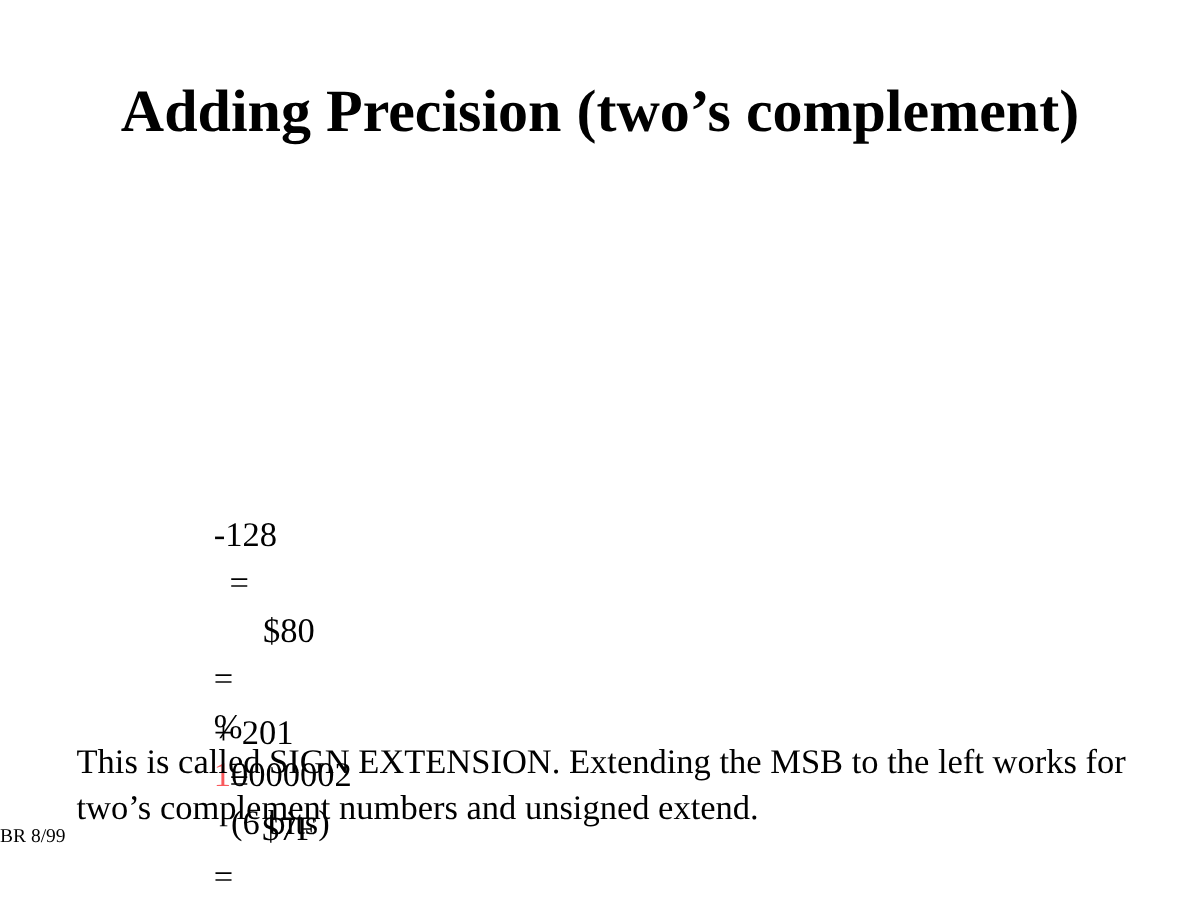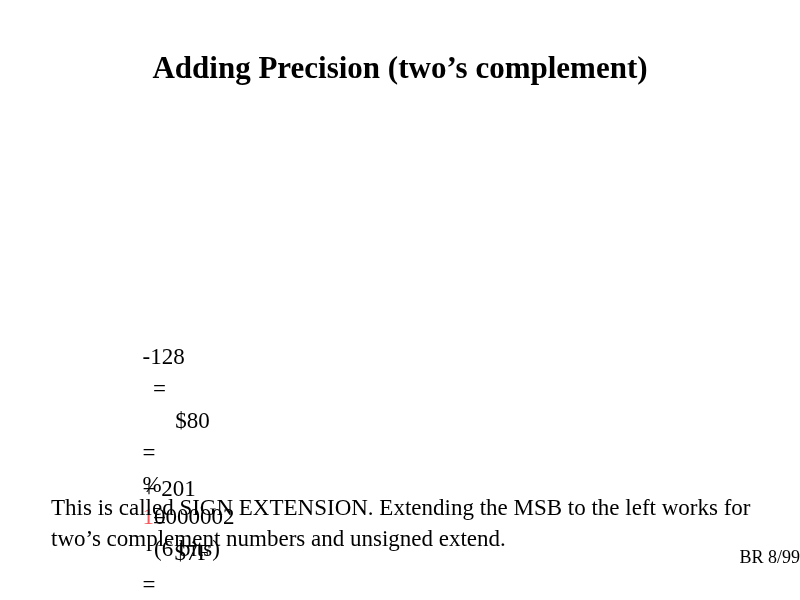--- a/index.html
+++ b/index.html
@@ -23,21 +23,21 @@
     box-sizing: border-box;
   }
 
   
   .slide-title {
     position: absolute;
     left: 0;
     top: 27px;
     width: 800px;
     text-align: center;
-    font-size: 31px;
+    font-size: 40px;
     line-height: 40px;
     letter-spacing: 0px;
     white-space: nowrap;
   }
 
   
   .intro {
     position: absolute;
     left: 51px;
     top: 86px;
@@ -107,22 +107,22 @@
     font-size: 23px;
     line-height: 30.5px;
   }
 
   
   .footer {
     position: absolute;
     left: 0;
     top: 548px;
     width: 800px;
-    text-align: right;
-    font-size: 18px;
+    text-align: left;
+    font-size: 13px;
     line-height: 18px;
   }
 </style>
 </head>
 <body>
 
 <div class="slide">
 
   <h1 class="slide-title">Adding Precision (two’s complement)</h1>
 

